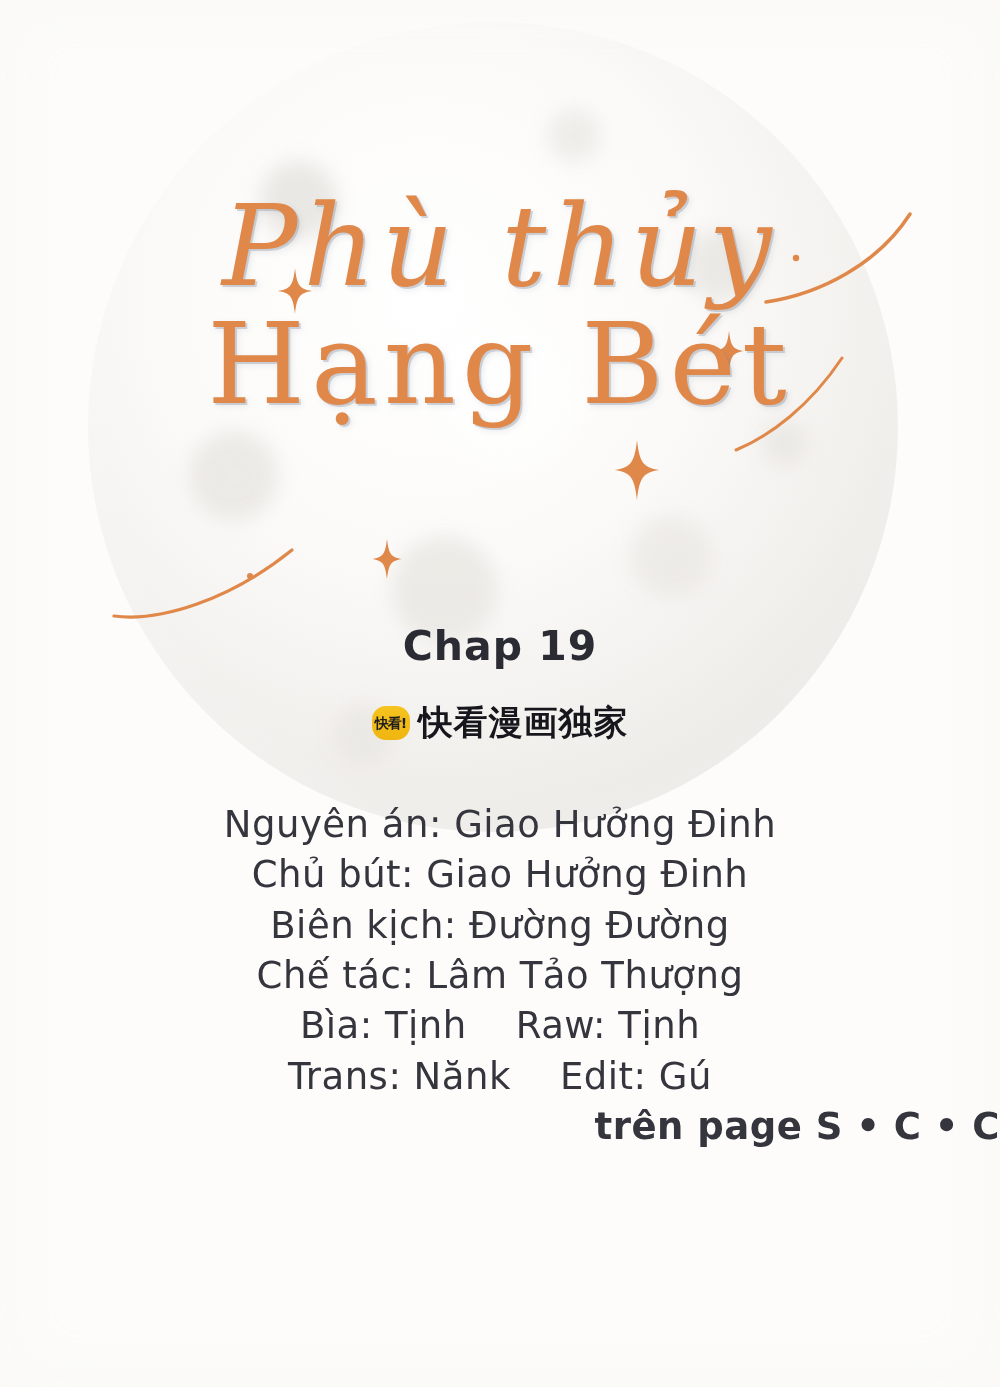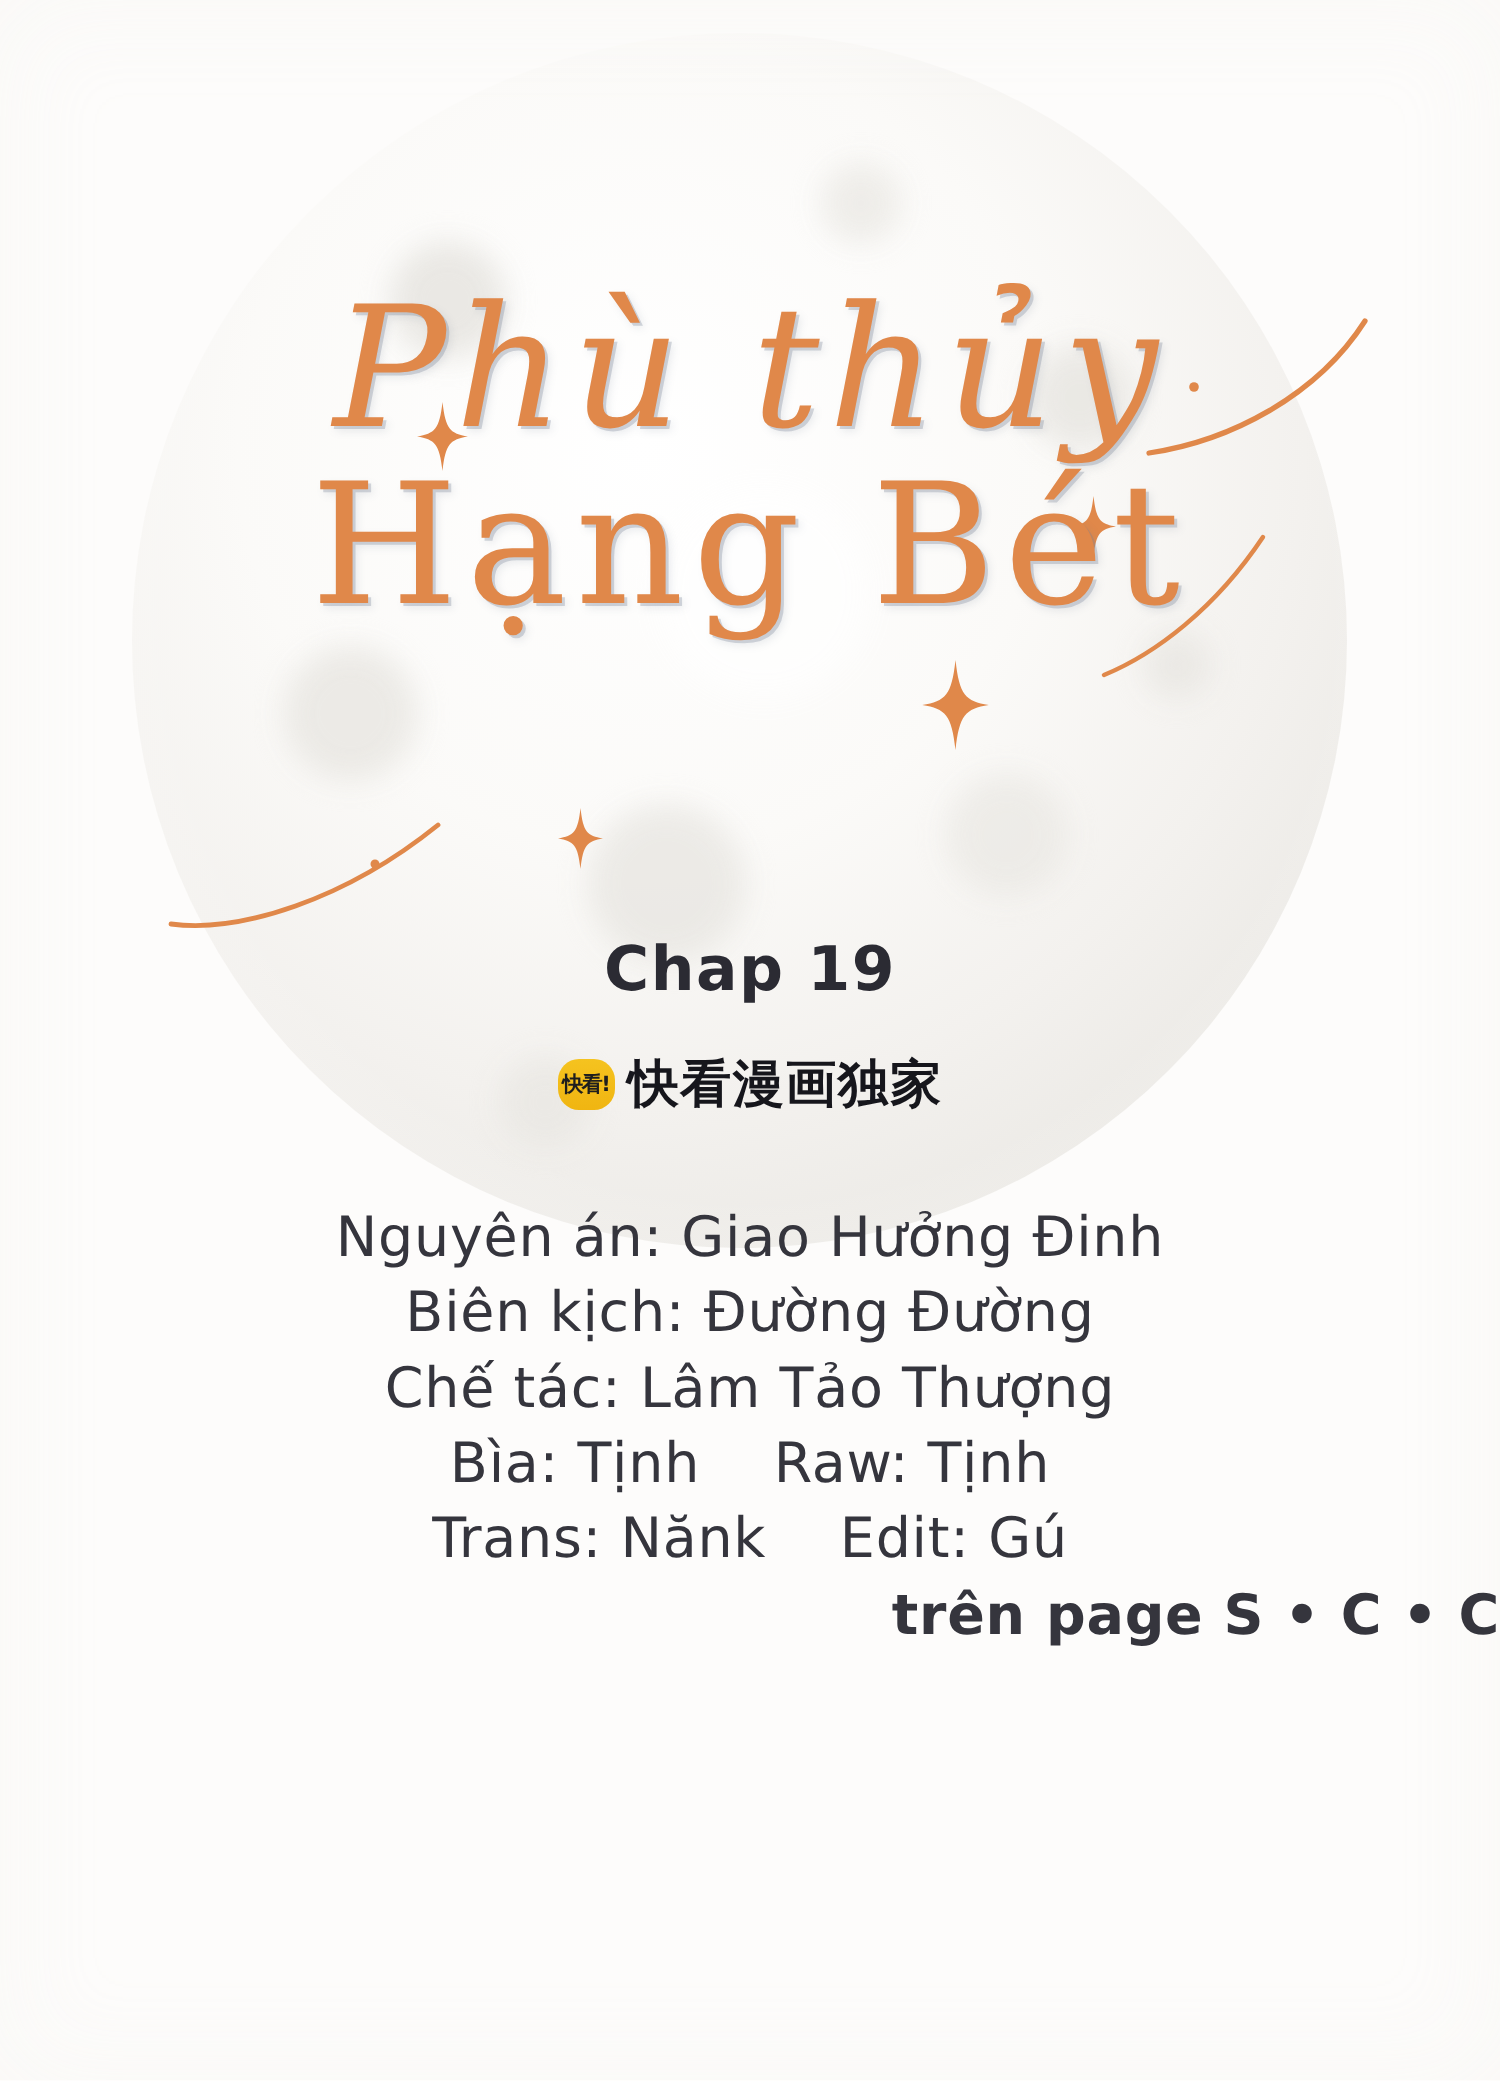--- a/index.html
+++ b/index.html
@@ -217,20 +217,21 @@
 
   <div class="chapter">Chap 19</div>
 
   <div class="watermark">
     <div class="wm-badge">快看!</div>
     <div class="wm-text">快看漫画独家</div>
   </div>
 
   <div class="credits">
     <div class="credit-line">Nguyên án: Giao Hưởng Đinh</div>
+    <div class="credit-line">Chủ bút: Giao Hưởng Đinh</div>
     <div class="credit-line">Biên kịch: Đường Đường</div>
     <div class="credit-line">Chế tác: Lâm Tảo Thượng</div>
     <div class="credit-line">Bìa: Tịnh    Raw: Tịnh</div>
     <div class="credit-line">Trans: Nănk    Edit: Gú</div>
     <div class="credit-line strong">trên page S • C • C</div>
   </div>
 
   <div class="paper-edge"></div>
 </div>
 

